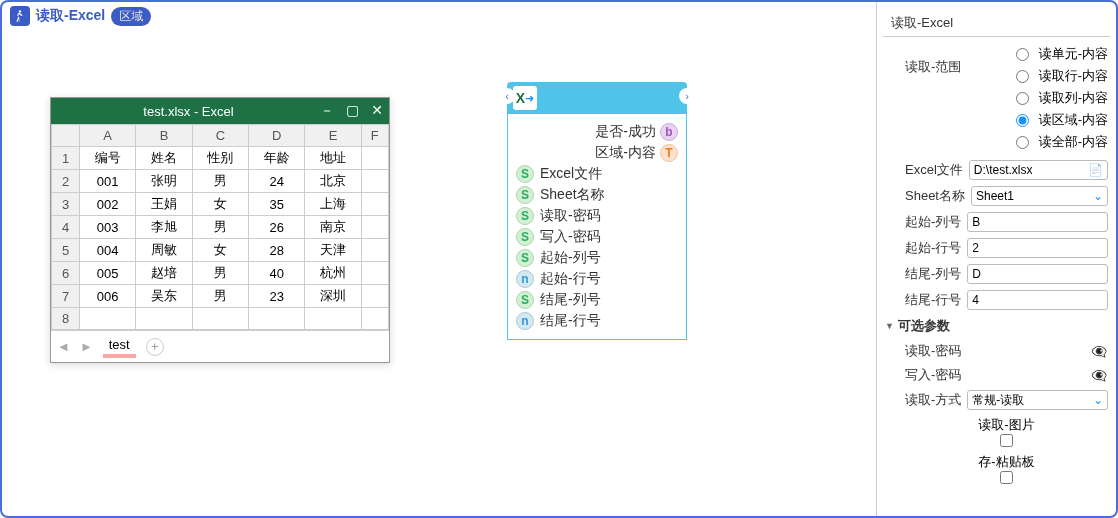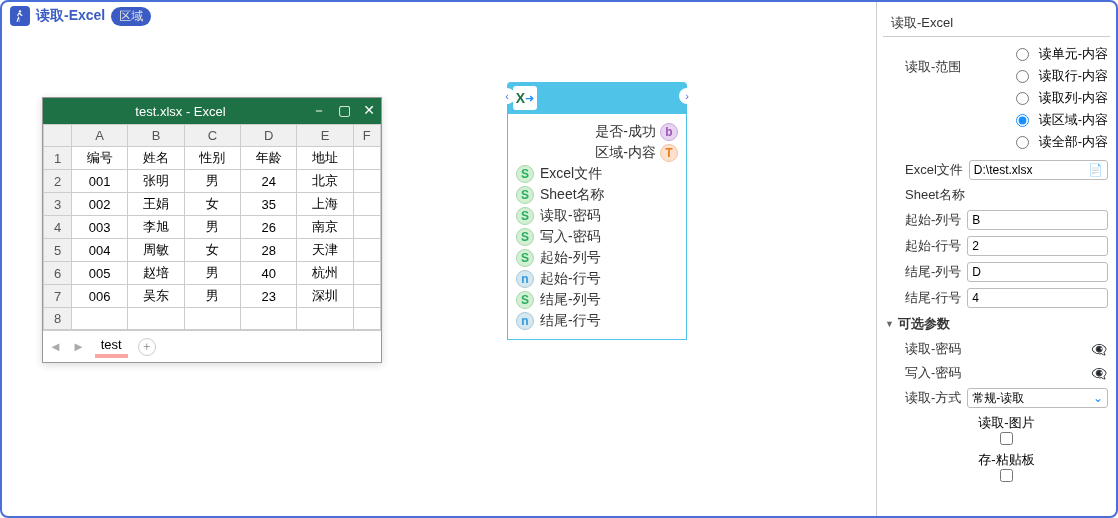--- a/index.html
+++ b/index.html
@@ -8,21 +8,21 @@
 .app { display: flex; width: 100%; height: 100%; border: 2px solid #4a6fd8; border-radius: 8px; background: #fff; position: relative; }
 .main { flex: 1; position: relative; padding: 0; }
 .sidebar { width: 240px; border-left: 1px solid #ccc; padding: 8px 6px; overflow-y: auto; }
 
 .header { display: flex; align-items: center; gap: 6px; padding: 4px 8px; position: absolute; top: 0; left: 0; }
 .walk-icon { width: 20px; height: 20px; background: #3b5cc4; border-radius: 4px; display: flex; align-items: center; justify-content: center; color: #fff; font-size: 14px; }
 .header-title { color: #3b5cc4; font-size: 14px; font-weight: bold; }
 .header-badge { background: #3b5cc4; color: #e5e5e5; padding: 1px 8px; border-radius: 10px; font-size: 12px; }
 
 
-.excel-window { position: absolute; left: 40px; top: 95px; width: 340px; border: 1px solid #999; background: #fff; box-shadow: 0 2px 8px rgba(0,0,0,0.15); }
+.excel-window { position: absolute; left: 48px; top: 95px; width: 340px; border: 1px solid #999; background: #fff; box-shadow: 0 2px 8px rgba(0,0,0,0.15); }
 .excel-titlebar { background: #1e7145; color: #fff; display: flex; align-items: center; justify-content: space-between; padding: 4px 6px; font-size: 13px; }
 .excel-titlebar-left { flex: 1; text-align: center; }
 .excel-winbtns { display: flex; gap: 12px; font-size: 14px; }
 .excel-winbtns span { cursor: pointer; }
 .excel-grid { border-collapse: collapse; width: 100%; font-size: 13px; }
 .excel-grid th, .excel-grid td { border: 1px solid #ccc; text-align: center; padding: 2px 4px; height: 22px; }
 .excel-grid th { background: #f0f0f0; font-weight: normal; color: #555; }
 .excel-grid .rowhdr { background: #f0f0f0; color: #555; width: 28px; }
 .excel-tabs { display: flex; align-items: center; border-top: 1px solid #ccc; padding: 4px 6px; gap: 10px; font-size: 13px; }
 .excel-tabs .nav { color: #aaa; }
@@ -280,20 +280,23 @@
 
     <div class="field-row">
       <span class="label">Excel文件</span>
       <div class="input-wrap">
           <input value="D:\test.xlsx" style="">
           <span class="filepick">📄</span>
         </div>
     </div>
     <div class="field-row">
       <span class="label">Sheet名称</span>
+      <div class="input-wrap select">
+          <input value="Sheet1" style="">
+        </div>
     </div>
     <div class="field-row">
       <span class="label">起始-列号</span>
       <div class="input-wrap">
           <input value="B" style="">
         </div>
     </div>
     <div class="field-row">
       <span class="label">起始-行号</span>
       <div class="input-wrap">

